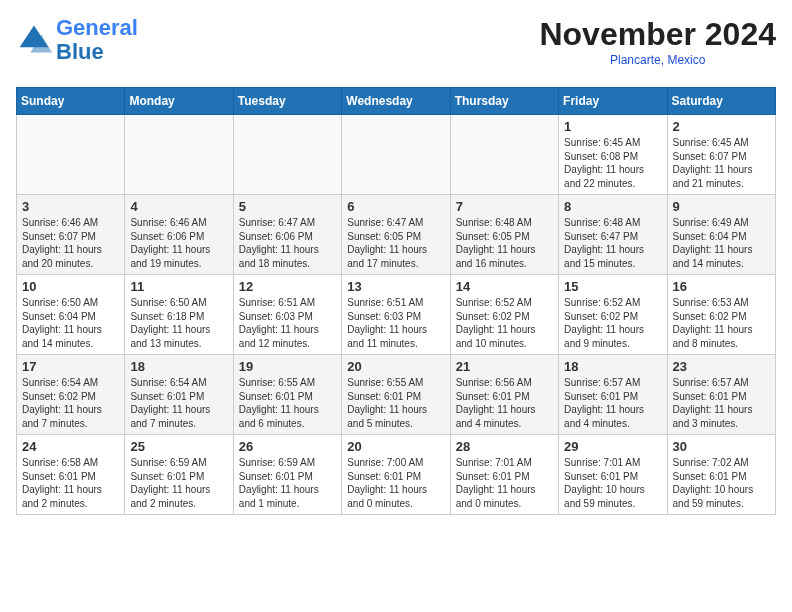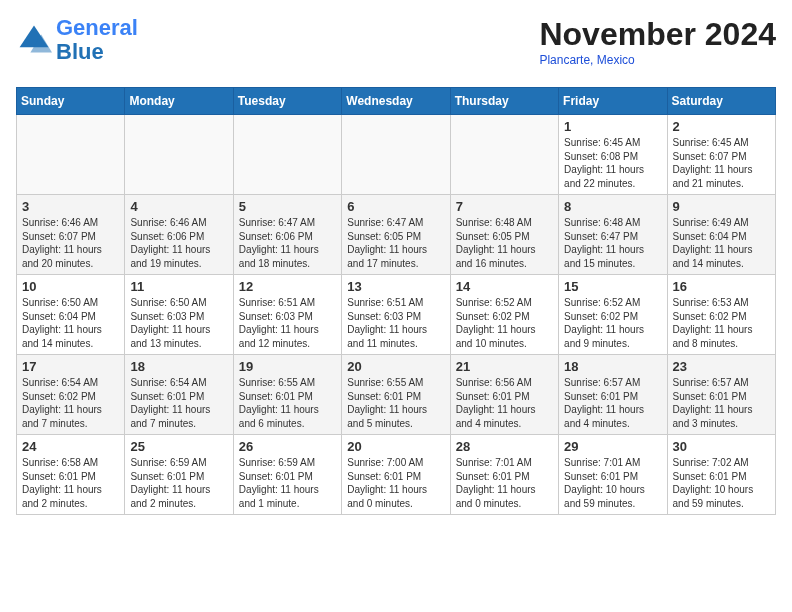--- a/index.html
+++ b/index.html
@@ -26,21 +26,21 @@
       line-height: 1.1;
     }
     .logo-general { color: #3b82f6; }
     .logo-blue { color: #2171b5; }
     .logo-icon {
       width: 36px;
       height: 36px;
       margin-right: 4px;
     }
     .title-block {
-      text-align: left;
+      text-align: center;
     }
     .month-title {
       font-size: 32px;
       font-weight: bold;
       color: #222;
     }
     .location {
       font-size: 12px;
       color: #1d4ed8;
     }
@@ -185,21 +185,21 @@
       <tr>
         <td>
           <span class="day-num">10</span>
           <div class="cell-info">Sunrise: 6:50 AM
 Sunset: 6:04 PM
 Daylight: 11 hours and 14 minutes.</div>
         </td>
         <td>
           <span class="day-num">11</span>
           <div class="cell-info">Sunrise: 6:50 AM
-Sunset: 6:03 PM
+Sunset: 6:18 PM
 Daylight: 11 hours and 13 minutes.</div>
         </td>
         <td>
           <span class="day-num">12</span>
           <div class="cell-info">Sunrise: 6:51 AM
 Sunset: 6:03 PM
 Daylight: 11 hours and 12 minutes.</div>
         </td>
         <td>
           <span class="day-num">13</span>

